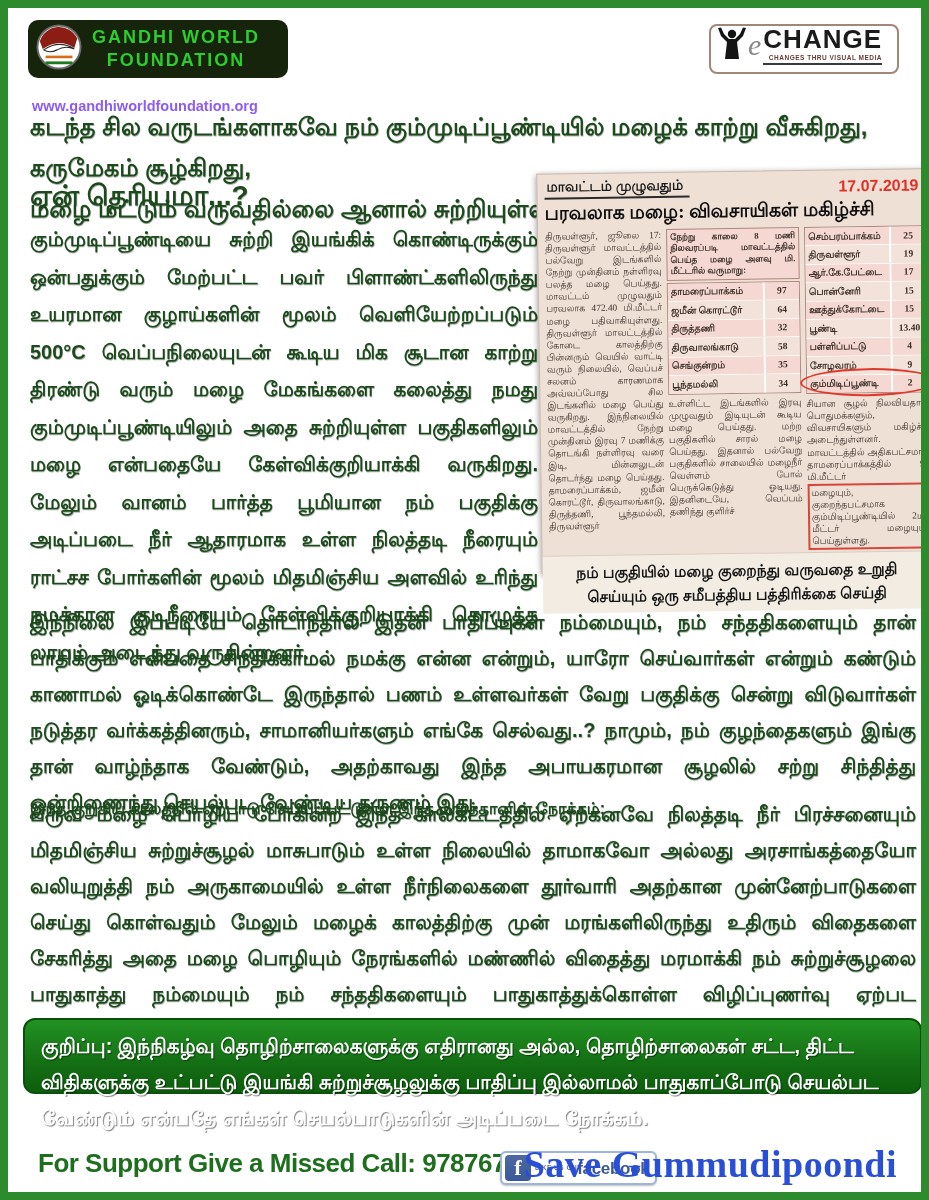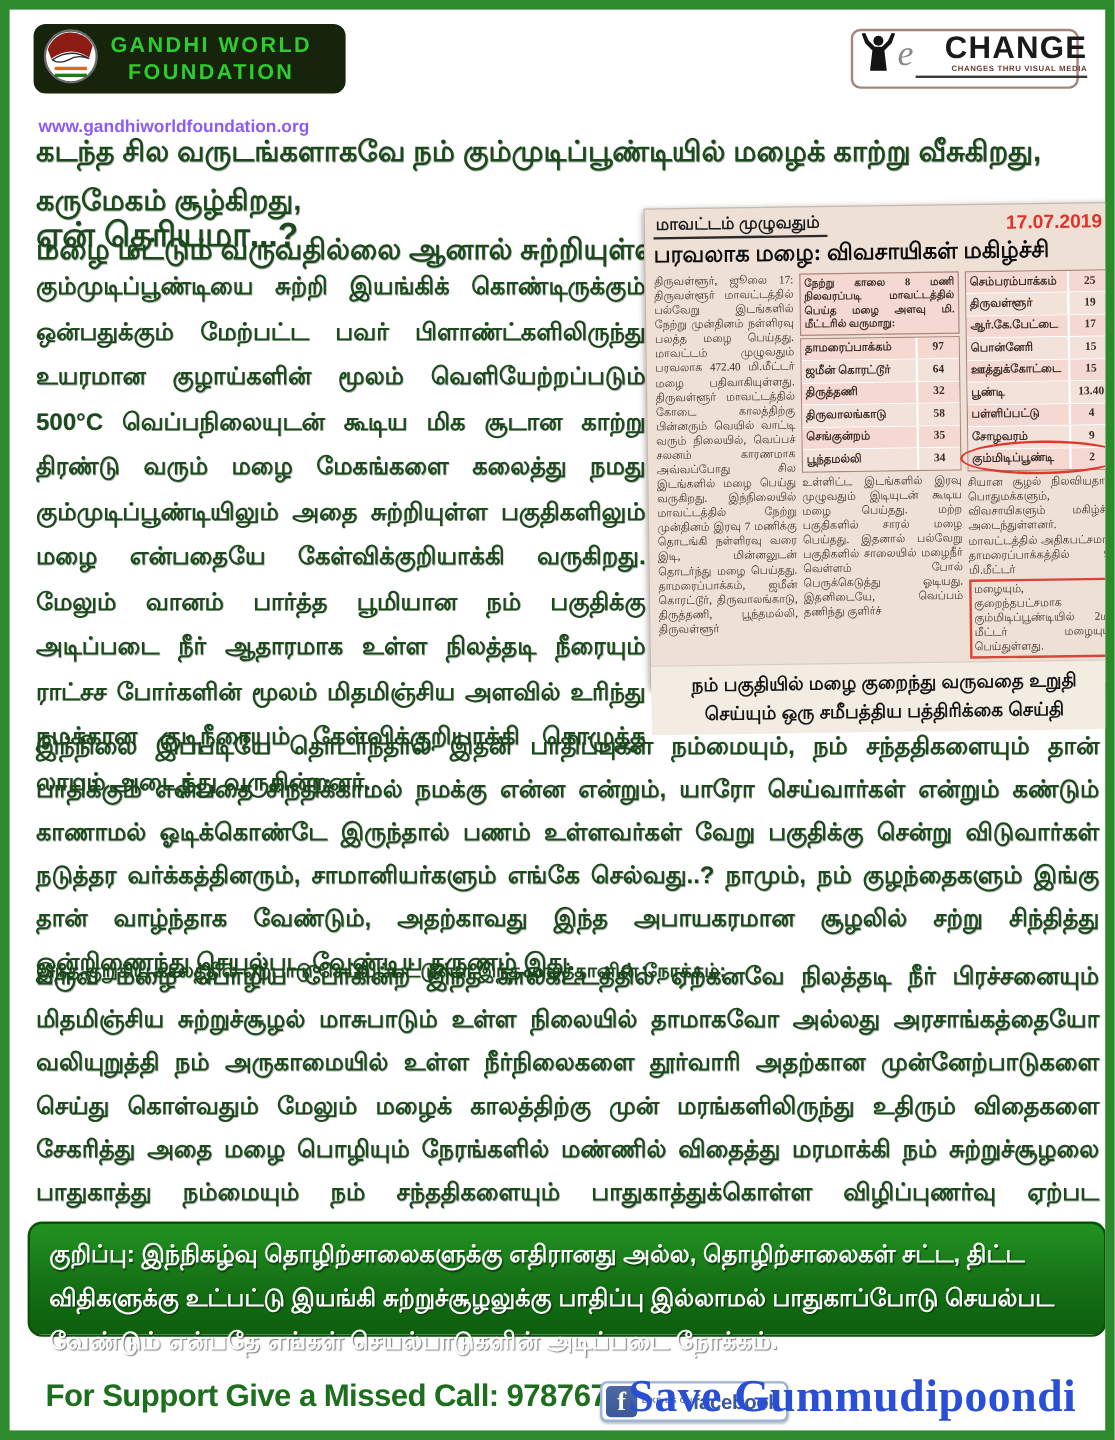--- a/index.html
+++ b/index.html
@@ -8,21 +8,21 @@
         font-family:"Liberation Sans",sans-serif;}
   
   .gwf{position:absolute;left:20px;top:12px;}
   .gwf-badge{display:flex;align-items:center;gap:10px;background:#15240a;
              border-radius:10px;padding:5px 16px 5px 8px;width:260px;height:58px;box-sizing:border-box;}
   .gwf-name{color:#2ecc2e;font-weight:bold;font-size:18px;line-height:1.3;letter-spacing:2px;text-align:center;white-space:nowrap;}
   .gwf-url{color:#8b5cf6;font-weight:bold;font-size:14.5px;margin-top:20px;padding-left:4px;}
   .change{position:absolute;right:22px;top:16px;width:190px;height:50px;background:#fff;
           border:2px solid #a3857a;border-radius:8px;display:flex;align-items:center;
           padding:2px 8px 10px 6px;box-sizing:border-box;}
-  .change-word{font-size:26px;font-weight:bold;color:#1b1b1b;letter-spacing:1px;line-height:1;margin-left:24px;}
+  .change-word{font-size:26px;font-weight:bold;color:#1b1b1b;letter-spacing:1px;line-height:1;}
   .change-right{display:flex;flex-direction:column;align-items:flex-end;border-bottom:2px solid #3a3a3a;padding-bottom:2px;}
   .change-tag{font-size:6.5px;color:#6b3a33;font-weight:bold;letter-spacing:.5px;margin-top:2px;}
   .script-e{font-family:"Liberation Serif",serif;font-style:italic;font-size:30px;color:#8a8a8a;margin:0 2px 0 1px;line-height:1;}
   
   .g{color:#1c4a1c;font-weight:bold;text-shadow:.6px .6px 0 rgba(20,40,20,.35);}
   .intro{position:absolute;left:22px;top:98px;right:24px;font-size:24px;line-height:41px;}
   .question{position:absolute;left:22px;top:172px;font-size:28px;}
   .leftcol{position:absolute;left:22px;top:213px;width:508px;font-size:20px;line-height:37.5px;text-align:justify;}
   .para2{position:absolute;left:22px;top:596px;width:886px;font-size:20px;line-height:36px;text-align:justify;}
   .para3{position:absolute;left:22px;top:750px;width:886px;font-size:16px;margin-top:42px;}
@@ -48,21 +48,21 @@
   .np-cell{padding:2.5px 3px;font-weight:bold;font-size:9.6px;background:#f5d8d2;}
   .np-cell.name{flex:1;border-right:2px solid #fff;}
   .np-cell.val{width:28px;text-align:center;flex:none;}
   .np-row:nth-child(even) .np-cell{background:#f3e2da;}
   .red-oval{position:absolute;left:-6px;right:-8px;height:24px;bottom:-3px;border:2.5px solid #e0392b;border-radius:50%;pointer-events:none;}
   .t2wrap{position:relative;margin-bottom:4px;}
   .np-highlight{border:2px solid #d8453a;padding:1px 2px;margin-top:1px;}
   .clip-caption{background:#f2ece2;border-top:1px solid #d8ccc0;padding:5px 8px 4px 8px;
                 text-align:center;font-weight:bold;color:#141414;font-size:15.5px;line-height:1.55;}
   
-  .note{position:absolute;left:15px;top:1010px;width:899px;height:96px;box-sizing:border-box;
+  .note{position:absolute;left:15px;top:1010px;width:899px;height:76px;box-sizing:border-box;
         background:linear-gradient(#229222 0%,#146e14 60%,#0d5f0d 100%);
         border:2px solid #0a520a;border-radius:12px;color:#ffffff;font-weight:bold;
         font-size:20px;line-height:36px;padding:8px 16px;text-shadow:1px 1px 1px rgba(0,0,0,.5);}
   
   .support{position:absolute;left:30px;top:1140px;color:#1d6e1d;font-weight:bold;font-size:26px;letter-spacing:-.5px;}
   .fb{position:absolute;left:492px;top:1143px;display:flex;align-items:center;gap:4px;background:#fff;
       border:2px solid #9db6d8;border-radius:6px;padding:2px 6px 2px 3px;box-shadow:0 1px 2px rgba(0,0,0,.25);}
   .fb-f{width:26px;height:26px;background:linear-gradient(#4e69a2,#3b5998);border-radius:4px;color:#fff;
         font-family:"Liberation Serif",serif;font-weight:bold;font-size:22px;line-height:26px;text-align:center;}
   .fb-txt{display:flex;align-items:center;line-height:1;}

